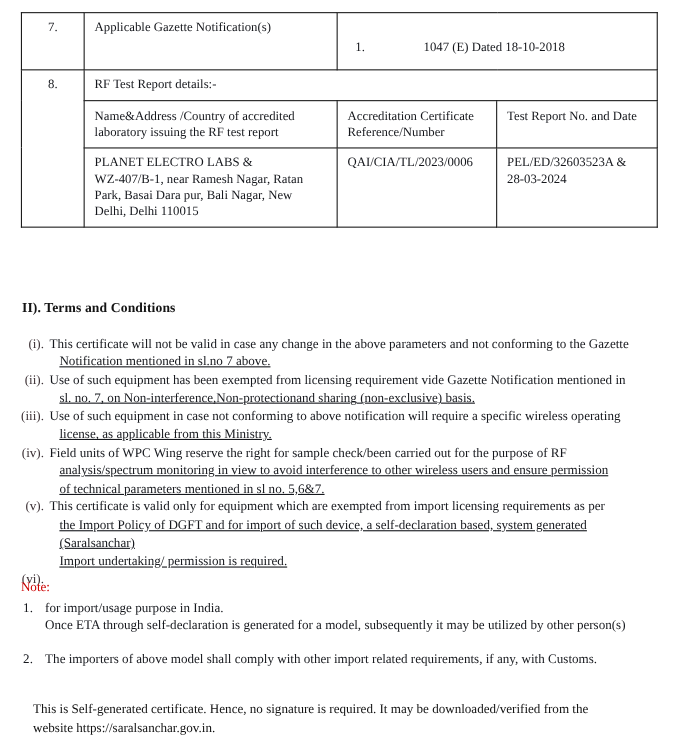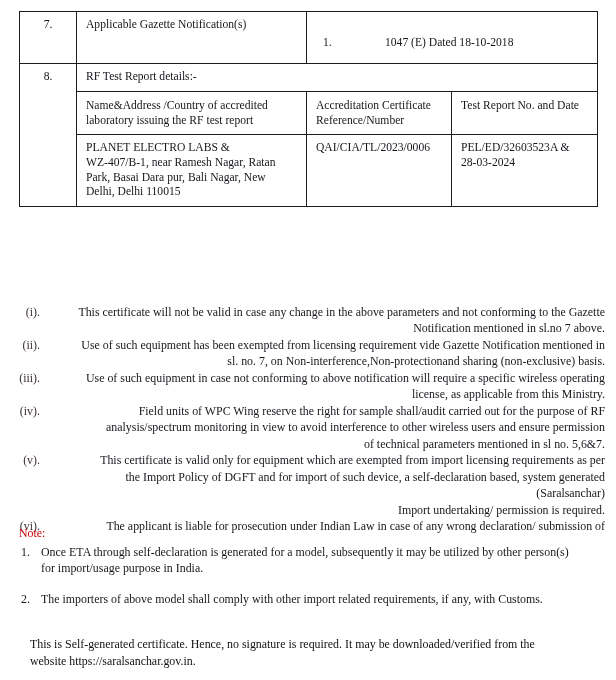--- a/index.html
+++ b/index.html
@@ -106,25 +106,25 @@
     width: 34px;
     text-align: right;
     padding-right: 5px;
     box-sizing: border-box;
     color: #3d3236;
     white-space: nowrap;
   }
   .term-body {
     flex: 1 1 auto;
     text-indent: 0;
-    text-align: right;
   }
   .term-body .cont {
     display: block;
     padding-left: 9px;
+    text-decoration: underline;
   }
   .term-body .cont0 {
     display: block;
     padding-left: 0px;
   }
   .lead-space {
     padding-left: 4px;
   }
 
   
@@ -216,20 +216,21 @@
         </td>
         <td>QAI/CIA/TL/2023/0006</td>
         <td>
           <div>PEL/ED/32603523A &amp;</div>
           <div>28-03-2024</div>
         </td>
       </tr>
     </tbody>
   </table>
 
+  <div class="terms-heading">II). Terms and Conditions</div>
 
   <div class="terms-list">
 
     <div class="term-item">
       <div class="term-marker">(i).</div>
       <div class="term-body">
         <span class="cont0 lead-space">This certificate will not be valid in case any change in the above parameters and not conforming to the Gazette</span>
         <span class="cont">Notification mentioned in sl.no 7 above.</span>
       </div>
     </div>
@@ -246,52 +247,51 @@
       <div class="term-marker">(iii).</div>
       <div class="term-body">
         <span class="cont0">Use of such equipment in case not conforming to above notification will require a specific wireless operating</span>
         <span class="cont">license, as applicable from this Ministry.</span>
       </div>
     </div>
 
     <div class="term-item">
       <div class="term-marker">(iv).</div>
       <div class="term-body">
-        <span class="cont0">Field units of WPC Wing reserve the right for sample shall/audit carried out for the purpose of RF</span>
+        <span class="cont0">Field units of WPC Wing reserve the right for sample check/been carried out for the purpose of RF</span>
         <span class="cont">analysis/spectrum monitoring in view to avoid interference to other wireless users and ensure permission</span>
         <span class="cont">of technical parameters mentioned in sl no. 5,6&amp;7.</span>
       </div>
     </div>
 
     <div class="term-item">
       <div class="term-marker">(v).</div>
       <div class="term-body">
         <span class="cont0 lead-space">This certificate is valid only for equipment which are exempted from import licensing requirements as per</span>
         <span class="cont">the Import Policy of DGFT and for import of such device, a self-declaration based, system generated (Saralsanchar)</span>
         <span class="cont">Import undertaking/ permission is required.</span>
       </div>
     </div>
 
     <div class="term-item">
       <div class="term-marker">(vi).</div>
       <div class="term-body">
-        <span class="cont0">The applicant is liable for prosecution under Indian Law in case of any wrong declaration/ submission of</span>
       </div>
     </div>
 
   </div>
 
   <div class="note-block">
     <div class="note-title">Note:</div>
 
     <div class="note-item">
       <div class="note-marker">1.</div>
       <div class="note-body">
+        <span class="cont">for import/usage purpose in India.</span>
         <span class="cont">Once ETA through self-declaration is generated for a model, subsequently it may be utilized by other person(s)</span>
-        <span class="cont">for import/usage purpose in India.</span>
       </div>
     </div>
 
     <div class="note-item">
       <div class="note-marker">2.</div>
       <div class="note-body">
         <span class="cont">The importers of above model shall comply with other import related requirements, if any, with Customs.</span>
       </div>
     </div>
   </div>

